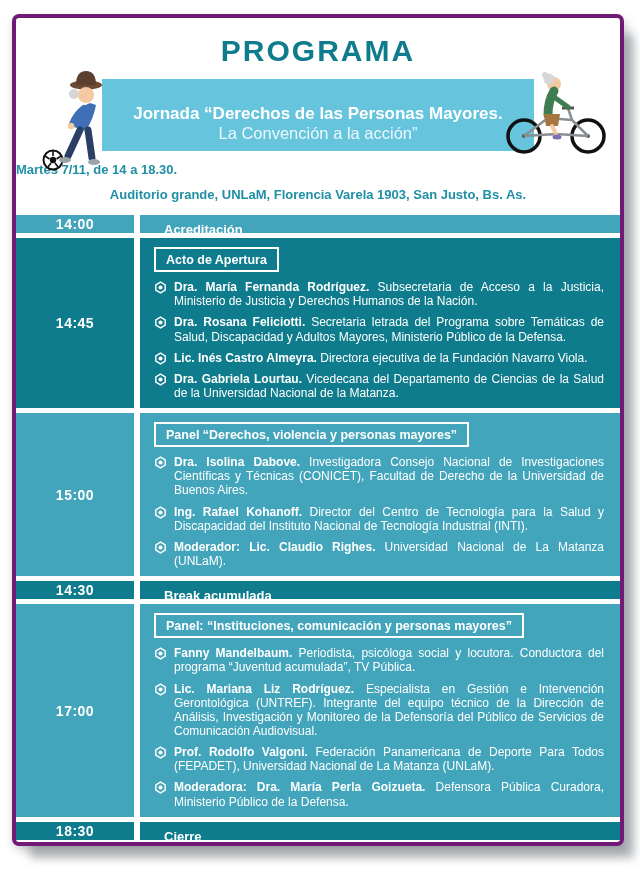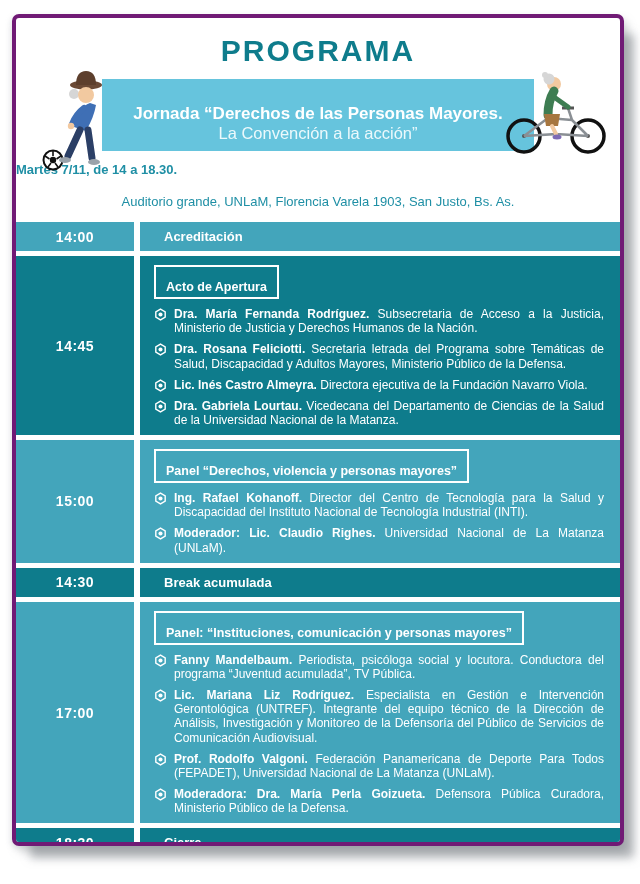--- a/index.html
+++ b/index.html
@@ -10,36 +10,36 @@
     box-shadow:14px 16px 10px -4px rgba(120,126,132,.55),4px 6px 8px rgba(140,146,152,.35),-2px 2px 5px rgba(180,185,190,.25);
     display:flex;flex-direction:column;box-sizing:border-box;overflow:hidden;
   }
   
   .hdr{position:relative;flex:0 0 auto;padding-top:16px;}
   .title{margin:0;text-align:center;color:#0e7c8c;font-size:30px;font-weight:700;letter-spacing:2px;}
   .banner{width:428px;margin:11px auto 0;background:#66c4dd;color:#fff;text-align:center;padding:24px 2px 7px;}
   .banner .l1{font-weight:700;font-size:17px;line-height:1.25;}
   .banner .l2{font-weight:400;font-size:16.5px;line-height:1.2;color:#ecf9fc;}
   .dateline{margin-top:11px;text-align:left;color:#1f8fa5;font-weight:700;font-size:13px;}
-  .venueline{margin-top:17px;text-align:center;color:#1f8fa5;font-weight:400;font-size:13px;}
+  .venueline{margin-top:10px;text-align:center;color:#1f8fa5;font-weight:700;font-size:13px;}
   .illus{position:absolute;}
   .illus.man{left:24px;top:46px;}
   .illus.woman{right:14px;top:52px;}
   
   .schedule{margin-top:13px;flex:0 0 auto;}
   .sched-row{display:flex;gap:6px;margin-bottom:5px;}
   .tone-light{background:#43a5bb;}
   .tone-dark{background:#0e7c8c;}
   .timecell{flex:0 0 118px;display:flex;align-items:center;justify-content:center;
     color:#fff;font-weight:600;font-size:14px;letter-spacing:.5px;}
   .contentcell{flex:1 1 auto;color:#fff;box-sizing:border-box;}
-  .sched-row.simple .timecell,.sched-row.simple .contentcell{height:29px;}
+  .sched-row.simple .timecell,.sched-row.simple .contentcell{height:18px;}
   .simple-label{line-height:29px;padding-left:24px;font-weight:700;font-size:13px;}
   .sched-row.panel .contentcell{padding:7px 16px 8px 14px;}
-  .panel-box{display:inline-block;border:2px solid #fff;padding:13px 10px 3px;font-weight:700;font-size:12.5px;margin:2px 0 1px;}
+  .panel-box{display:inline-block;border:2px solid #fff;padding:4px 10px 3px;font-weight:700;font-size:12.5px;margin:2px 0 1px;}
   .speaker{display:flex;margin-top:7px;font-size:12px;line-height:1.18;text-align:justify;}
   .speaker .bullet{flex:0 0 13px;margin-right:7px;margin-top:1px;}
   .speaker .bullet svg{display:block;}
   .spname{font-weight:700;}
   
   .footer{margin-top:auto;padding:14px 0 18px;flex:0 0 auto;}
 </style>
 </head>
 <body>
 
@@ -140,20 +140,28 @@
       </div>
       <div class="sched-row panel">
         <div class="timecell tone-light">15:00</div>
         <div class="contentcell tone-light"><div class="panel-box">Panel “Derechos, violencia y personas mayores”</div><div class="speaker">
             <span class="bullet">
               <svg width="13" height="13" viewBox="0 0 24 24">
                 <path d="M12 2l8.66 5v10L12 22l-8.66-5V7z" fill="none" stroke="#fff" stroke-width="2.6"></path>
                 <circle cx="12" cy="12" r="3.8" fill="#fff"></circle>
               </svg>
             </span>
+            <span class="sptext"><span class="spname">Dra. Isolina Dabove.</span> Investigadora Consejo Nacional de Investigaciones Científicas y Técnicas (CONICET), Facultad de Derecho de la Universidad de Buenos Aires.</span>
+          </div><div class="speaker">
+            <span class="bullet">
+              <svg width="13" height="13" viewBox="0 0 24 24">
+                <path d="M12 2l8.66 5v10L12 22l-8.66-5V7z" fill="none" stroke="#fff" stroke-width="2.6"></path>
+                <circle cx="12" cy="12" r="3.8" fill="#fff"></circle>
+              </svg>
+            </span>
             <span class="sptext"><span class="spname">Ing. Rafael Kohanoff.</span> Director del Centro de Tecnología para la Salud y Discapacidad del Instituto Nacional de Tecnología Industrial (INTI).</span>
           </div><div class="speaker">
             <span class="bullet">
               <svg width="13" height="13" viewBox="0 0 24 24">
                 <path d="M12 2l8.66 5v10L12 22l-8.66-5V7z" fill="none" stroke="#fff" stroke-width="2.6"></path>
                 <circle cx="12" cy="12" r="3.8" fill="#fff"></circle>
               </svg>
             </span>
             <span class="sptext"><span class="spname">Moderador: Lic. Claudio Righes.</span> Universidad Nacional de La Matanza (UNLaM).</span>
           </div></div>

